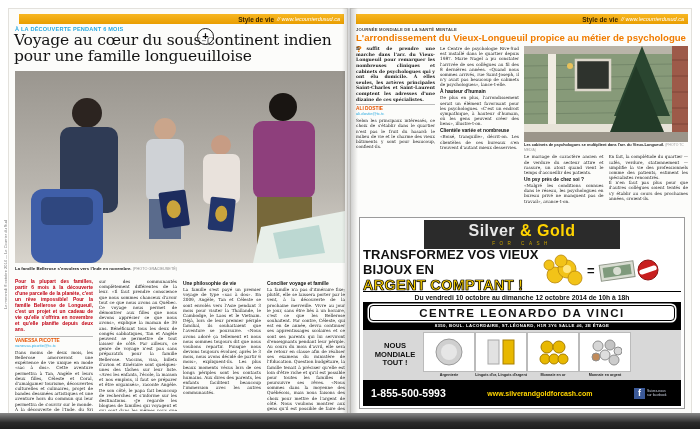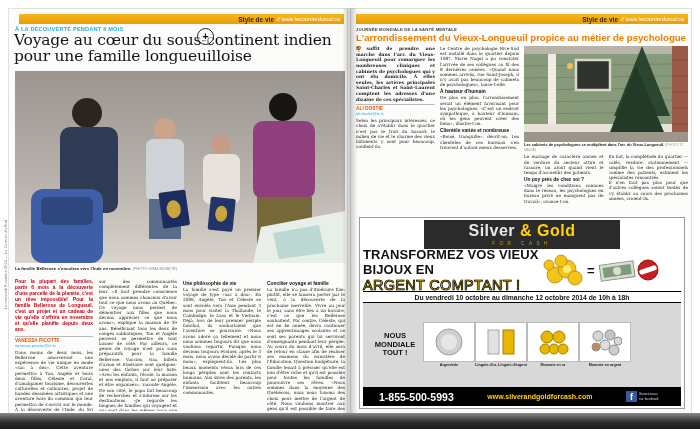--- a/index.html
+++ b/index.html
@@ -50,35 +50,35 @@
   
   .ad{position:absolute;left:8px;top:208px;width:326px;height:192px;border:1px solid #9b9b9b;
       background:#fff;box-sizing:border-box;padding:2px 3px;display:flex;flex-direction:column;}
   .ad-brand{width:196px;margin:0 auto;background:#2b2b2b;text-align:center;padding:2px 0 3px;}
   .ad-brand .l1{font-size:16px;font-weight:bold;letter-spacing:.5px;}
   .ad-brand .silver{color:#e9e9e9;} .ad-brand .amp{color:#ffd400;} .ad-brand .gold{color:#ffd400;}
   .ad-brand .l2{font-size:4.6px;color:#c9a300;letter-spacing:4.5px;margin-top:1px;}
   .ad-promo{display:flex;align-items:center;height:42px;}
   .ad-promo .txt{width:178px;}
   .ad-h1{font-size:13px;font-weight:900;color:#111;letter-spacing:.1px;}
-  .ad-h2{font-size:14.5px;font-weight:400;color:#ffd400;-webkit-text-stroke:.7px #000;
+  .ad-h2{font-size:14.5px;font-weight:700;color:#ffd400;-webkit-text-stroke:.7px #000;
          text-shadow:0 0 1px #000;letter-spacing:.3px;}
   .ad-eq{font-size:13px;font-weight:900;color:#111;margin:0 2px;}
   .ad-dates{border-top:1.2px solid #000;border-bottom:1.2px solid #000;text-align:center;
          font-size:6.8px;font-weight:bold;color:#111;padding:1.5px 0;}
   .ad-venue{background:#000;padding:2px 6px 2.5px;text-align:center;}
   .ad-venue .box{background:#fff;border-radius:4px;border:1.5px solid #000;box-shadow:0 0 0 1.5px #fff;
          font-size:11.5px;font-weight:900;letter-spacing:1.5px;color:#111;padding:1px 0;}
   .ad-venue .addr{color:#fff;font-size:4.3px;font-weight:bold;letter-spacing:.4px;margin-top:1.5px;}
   .ad-prods{background:#d8d8d8;flex:1;display:flex;align-items:center;padding:2px 4px;gap:0;}
   .buyall{width:56px;text-align:center;font-size:7.6px;font-weight:900;color:#111;line-height:1.12;}
   .tile{width:52px;text-align:center;}
   .tile .img{background:#fff;height:38px;border:.5px solid #bbb;display:flex;align-items:center;justify-content:center;}
   .tile .lab{font-size:3.7px;font-weight:bold;color:#222;line-height:1.15;margin-top:1px;}
-  .ad-bar{background:#000;height:19px;display:flex;align-items:center;justify-content:space-between;padding:0 16px;}
+  .ad-bar{background:#000;height:26px;display:flex;align-items:center;justify-content:space-between;padding:0 8px;}
   .ad-phone{color:#fff;font-weight:900;font-size:10.5px;}
   .ad-site{color:#ffd400;font-weight:bold;font-size:7px;}
   .ad-fb{display:flex;align-items:center;gap:2px;}
   .fb-badge{width:11px;height:11px;background:#3b5998;color:#fff;font-weight:bold;font-size:9px;
          display:flex;align-items:center;justify-content:center;}
   .fb-txt{color:#cfd6e6;font-size:3.4px;line-height:1.2;width:26px;}
   
   .zoom-overlay{position:absolute;left:197px;top:28px;width:15px;height:15px;border-radius:50%;
          border:1.6px solid #1d1d1d;background:rgba(255,255,255,.55);color:#111;font-size:11px;
          font-weight:bold;display:flex;align-items:center;justify-content:center;line-height:1;cursor:pointer;}
@@ -263,20 +263,24 @@
             <rect x="6" y="11" width="28" height="10" fill="#7f9a7c"></rect>
             <circle cx="20" cy="16" r="4" fill="#d9ddd2"></circle>
           </g>
         </svg>
         <svg width="22" height="22" viewBox="0 0 22 22">
           <circle cx="11" cy="11" r="10" fill="#c81f1f" stroke="#8c1414"></circle>
           <rect x="2" y="8.5" width="18" height="5" rx="2.5" fill="#fff" transform="rotate(-18 11 11)"></rect>
         </svg>
       </div>
       <div class="ad-dates">Du vendredi 10 octobre au dimanche 12 octobre 2014 de 10h à 18h</div>
+      <div class="ad-venue">
+        <div class="box">CENTRE LEONARDO DA VINCI</div>
+        <div class="addr">8350, BOUL. LACORDAIRE, ST-LÉONARD, H1R 3Y6 SALLE #6, 2E ÉTAGE</div>
+      </div>
       <div class="ad-prods">
         <div class="buyall">
           <div>NOUS</div>
           <div>MONDIALE</div>
           <div>TOUT !</div>
         </div>
         <div class="tile">
           <div class="img">
               <svg width="34" height="30" viewBox="0 0 34 30">
                 <circle cx="17" cy="15" r="13" fill="#cfcfcf" stroke="#9a9a9a"></circle>

